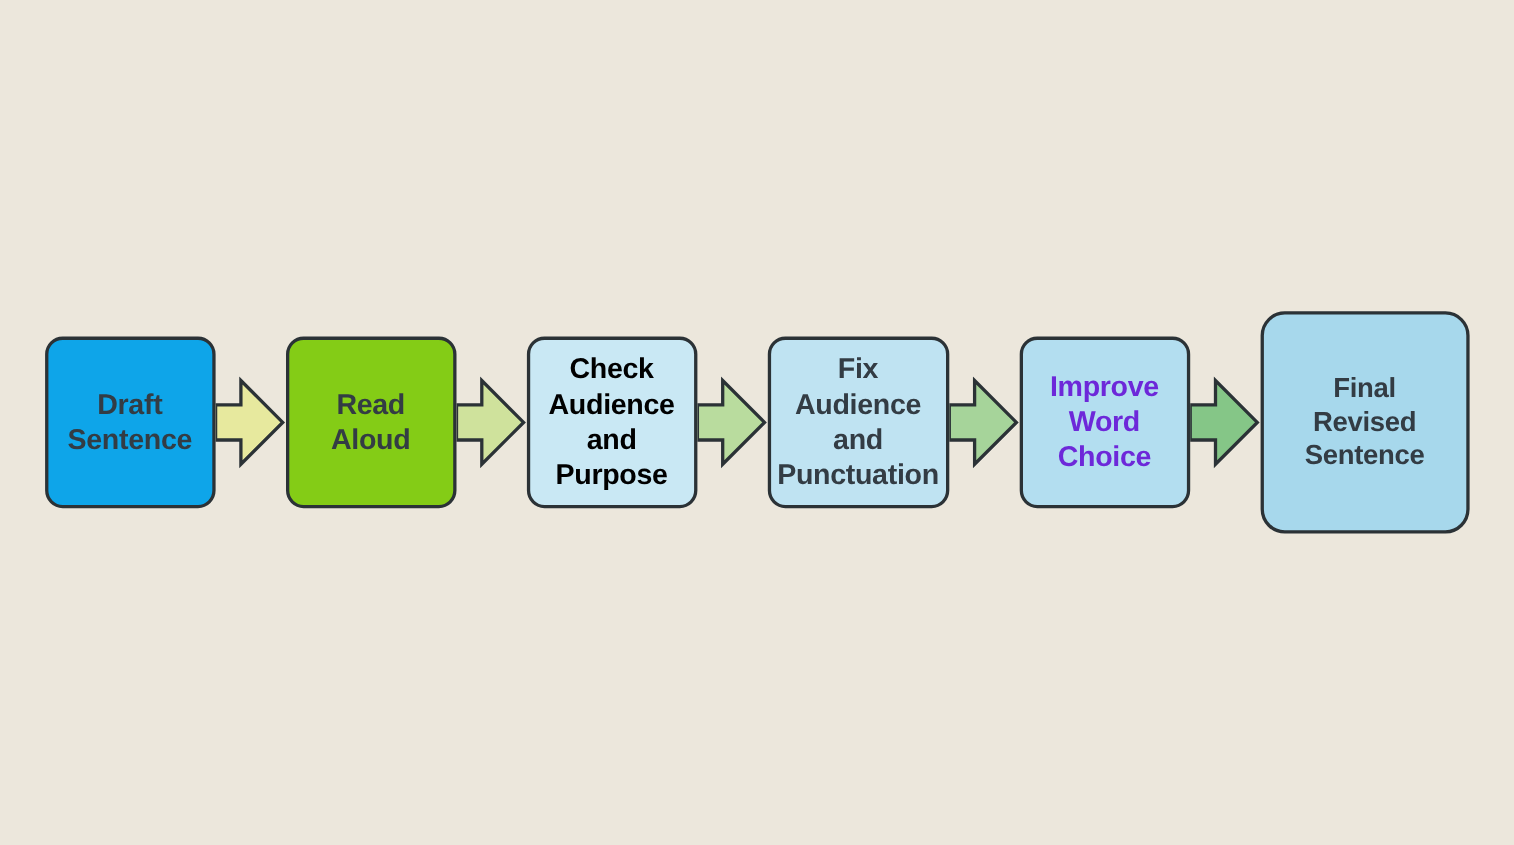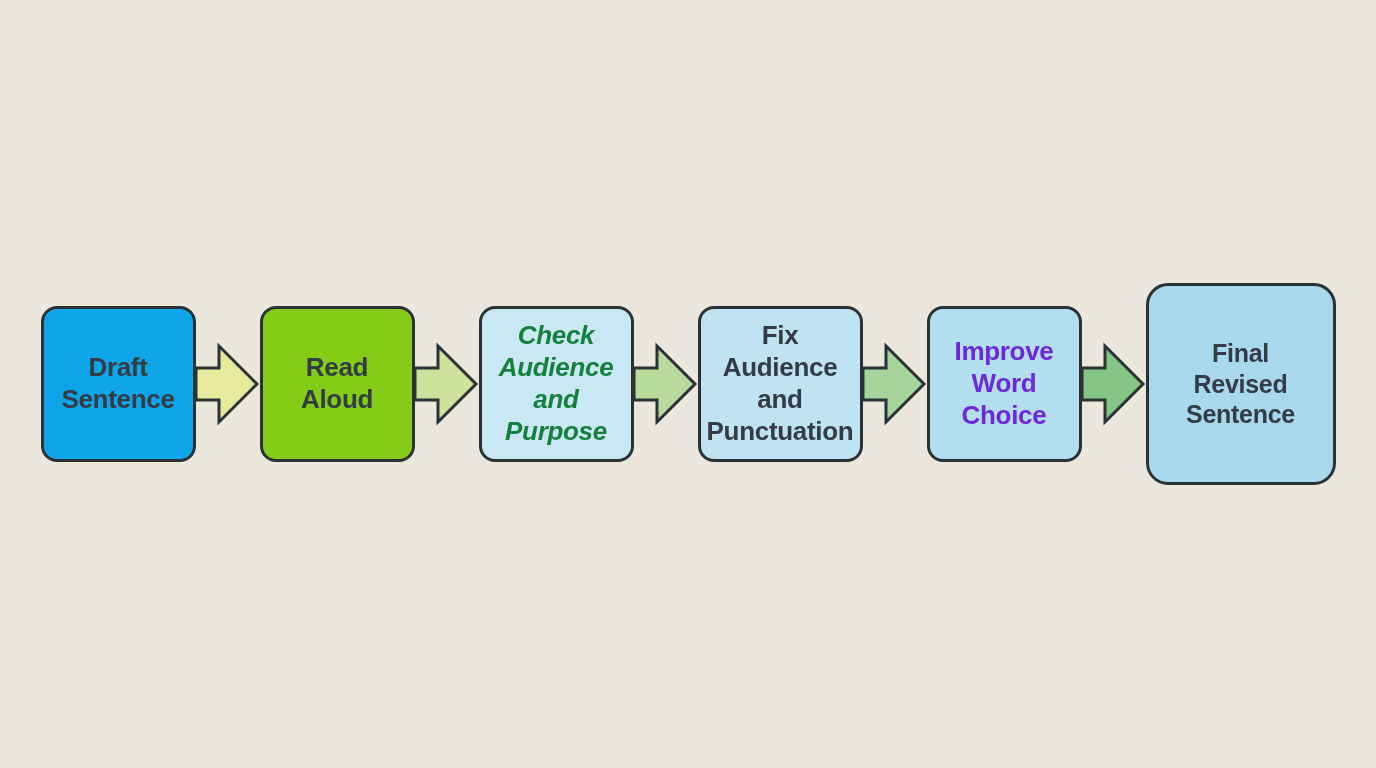--- a/index.html
+++ b/index.html
@@ -77,21 +77,21 @@
 
     <div class="step step-sm" style="background-color: #84cc16; border-color: rgb(43, 50, 54); color: rgb(51, 60, 68);">
       <span class="label">Read
 Aloud</span>
     </div>
 
     <svg class="arrow" width="64" height="84" viewBox="0 0 64 84">
       <polygon points="0,26 23,26 23,4 61,42 23,80 23,58 0,58" stroke="#2b3236" stroke-width="3" stroke-linejoin="miter" fill="#cfe29c"></polygon>
     </svg>
 
-    <div class="step step-sm" style="background-color: rgb(201, 232, 244); border-color: rgb(43, 50, 54); color: #15803d; font-style: italic;">
+    <div class="step step-sm" style="background-color: rgb(201, 232, 244); border-color: rgb(43, 50, 54); color: #000000;">
       <span class="label">Check
 Audience
 and
 Purpose</span>
     </div>
 
     <svg class="arrow" width="64" height="84" viewBox="0 0 64 84">
       <polygon points="0,26 23,26 23,4 61,42 23,80 23,58 0,58" stroke="#2b3236" stroke-width="3" stroke-linejoin="miter" fill="#b9dc9e"></polygon>
     </svg>
 

